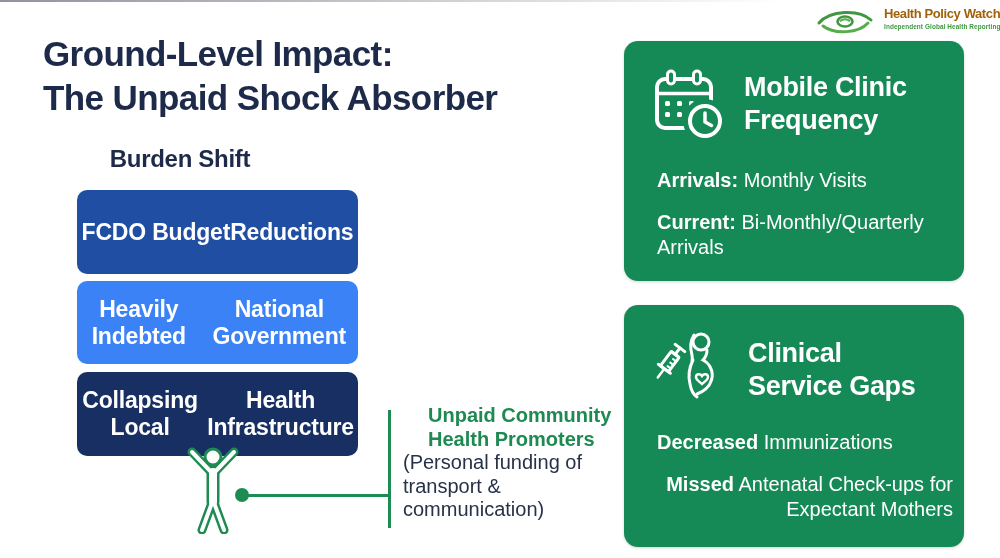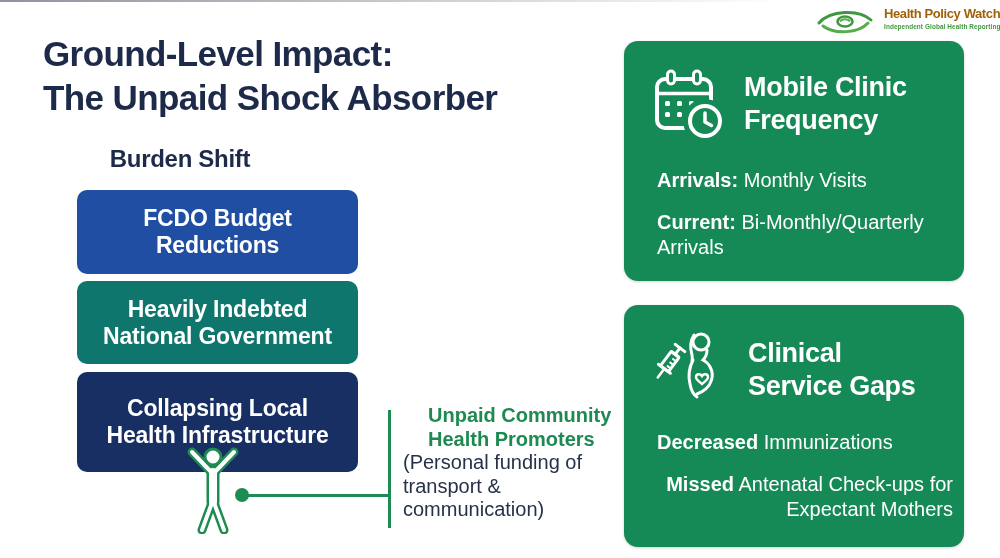--- a/index.html
+++ b/index.html
@@ -24,26 +24,26 @@
   .logo-title{font-size:13px;font-weight:bold;color:#a16207;letter-spacing:-0.4px;white-space:nowrap;}
   .logo-tagline{font-size:6.4px;font-weight:bold;color:#3f9740;margin-top:2px;white-space:nowrap;letter-spacing:0.1px;}
   
   .burden-label{
     position:absolute;left:80px;top:145px;width:200px;text-align:center;
     font-size:24px;font-weight:bold;color:#1e2a49;letter-spacing:-0.3px;
   }
   .bbox{
     position:absolute;left:77px;width:281px;border-radius:10px;
     color:#ffffff;font-weight:bold;font-size:23px;line-height:27px;
-    display:flex;flex-direction:column;align-items:center;justify-content:center;
+    display:flex;flex-direction:row;align-items:center;justify-content:center;
     text-align:center;letter-spacing:-0.2px;
   }
   .bbox1{top:190px;height:84px;background:#1f4ea3;}
-  .bbox2{top:281px;height:83px;background:#0f766e;}
-  .bbox3{top:372px;height:100px;background:#182f63;}
+  .bbox2{top:281px;height:83px;background:#3b82f6;}
+  .bbox3{top:372px;height:84px;background:#182f63;}
   .person{position:absolute;left:184px;top:446px;z-index:3;}
   .conn-dot{position:absolute;left:235px;top:488px;width:14px;height:14px;border-radius:50%;background:#1e8b52;}
   .conn-h{position:absolute;left:242px;top:494px;width:148px;height:3px;background:#1e8b52;}
   .conn-v{position:absolute;left:388px;top:410px;width:3px;height:118px;background:#1e8b52;}
   .annotation{position:absolute;left:403px;top:404px;width:210px;font-size:20px;line-height:23.5px;}
   .ann-title{color:#1e8a52;font-weight:bold;margin-left:25px;}
   .ann-body{color:#273248;}
   
   .card{
     position:absolute;left:624px;width:340px;background:#168a56;border-radius:14px;

